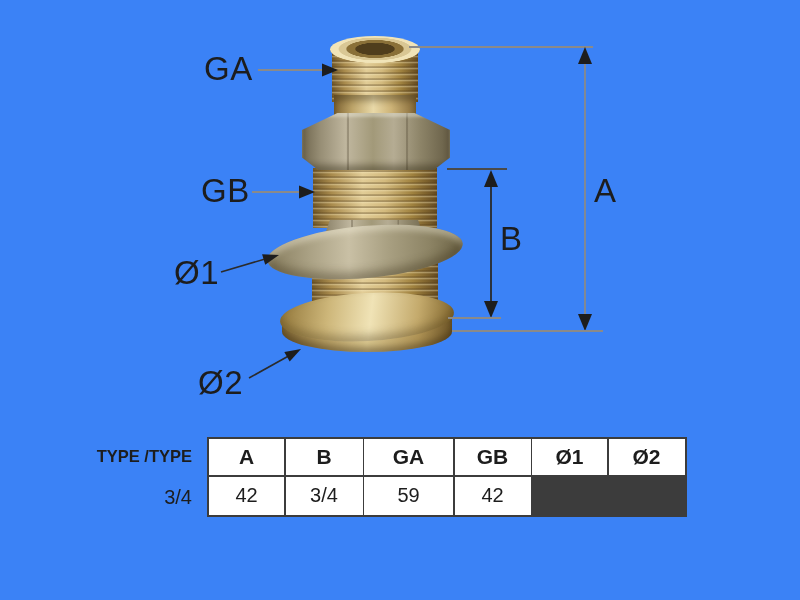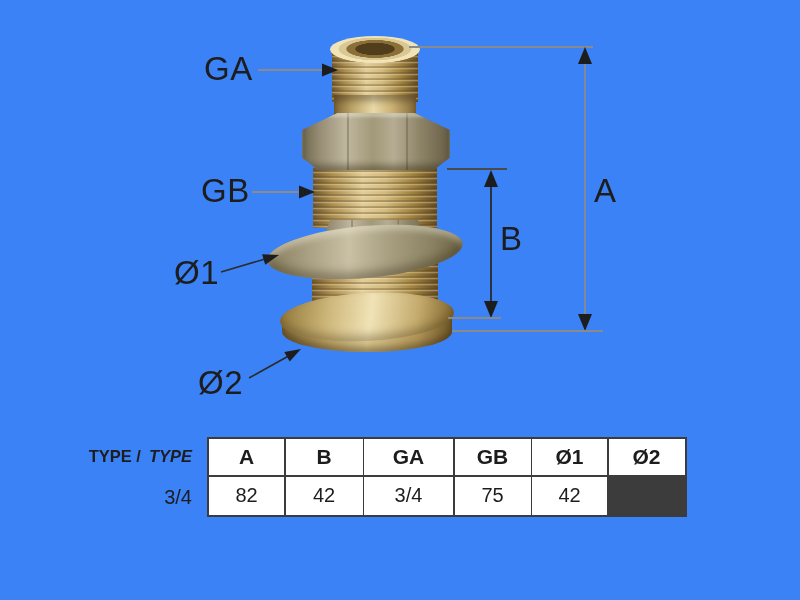--- a/index.html
+++ b/index.html
@@ -77,21 +77,21 @@
     position:absolute;left:207px;top:437px;z-index:9;
     display:grid;grid-template-columns:75px 77px 89px 76px 75px 76px;
     grid-template-rows:36px 38px;gap:1.5px;
     background:#3c3c3c;border:2px solid #3c3c3c;
   }
   .cell{background:#ffffff;display:flex;align-items:center;justify-content:center;
     font-size:20px;color:#1d1d1d;}
   .cell.head{font-weight:bold;font-size:21px;}
   .side-label{position:absolute;z-index:9;text-align:right;color:#1d1d1d;}
   .side-tipo{left:52px;top:448px;width:140px;font-size:16.5px;font-weight:bold;line-height:17px;}
-  .side-tipo .it{font-style:italic;margin-left:8px;}
+  .side-tipo .it{margin-left:0;}
   .side-size{left:92px;top:487px;width:100px;font-size:20px;line-height:20px;}
 </style>
 </head>
 <body>
 
 <div class="stage">
 
   <div>
     <div class="part pipe-rim"></div>
     <div class="part pipe-thread thread"></div>
@@ -144,20 +144,19 @@
   </div>
   <div class="side-label side-size">3/4</div>
 
   <div class="spec-table">
     <div class="cell head">A</div>
     <div class="cell head">B</div>
     <div class="cell head">GA</div>
     <div class="cell head">GB</div>
     <div class="cell head">Ø1</div>
     <div class="cell head">Ø2</div>
-    <div class="cell">82</div>
     <div class="cell">42</div>
     <div class="cell">3/4</div>
-    <div class="cell">75</div>
+    <div class="cell">59</div>
     <div class="cell">42</div>
   </div>
 
 </div>
 
 </body></html>

